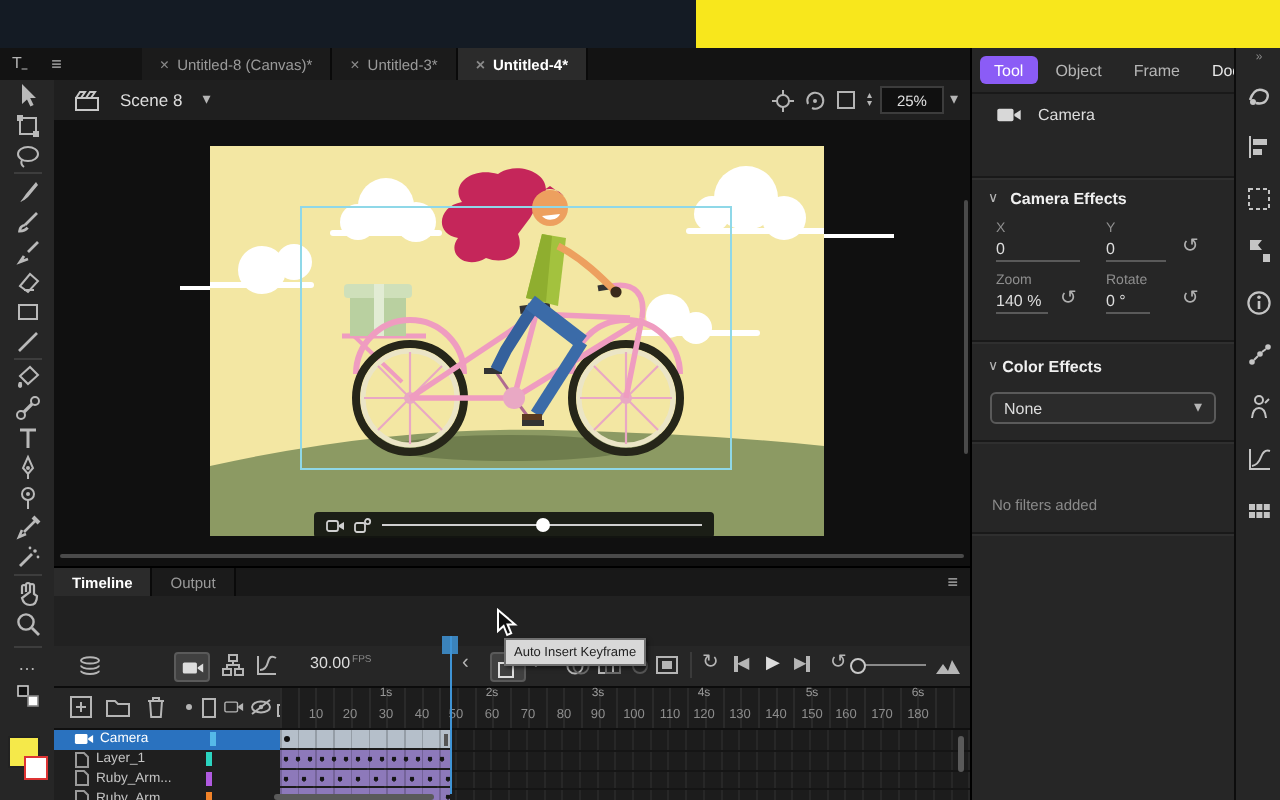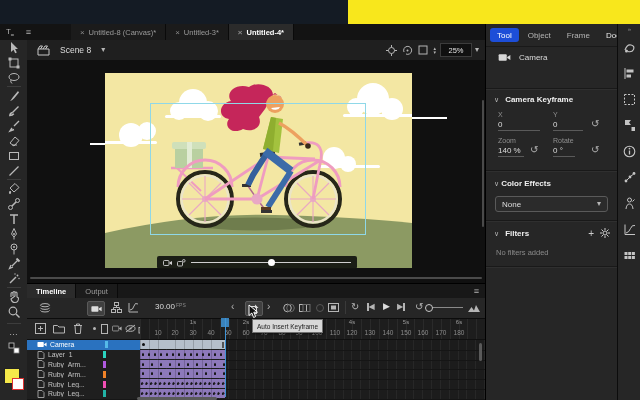--- a/index.html
+++ b/index.html
@@ -32,21 +32,21 @@
   .track-row{position:absolute;height:9.8px;border-bottom:1px solid #151515;width:100%;}
   .kf-span{position:absolute;left:0;top:0;height:8.8px;width:85px;
            background-image:repeating-linear-gradient(90deg,rgba(0,0,0,.18) 0 .8px,transparent .8px 8.85px);}
   .dots-6{background-image:radial-gradient(circle at 3px 4.5px,#151515 1.1px,transparent 1.3px),repeating-linear-gradient(90deg,rgba(0,0,0,.18) 0 .8px,transparent .8px 8.85px);background-size:6px 9.8px,auto;}
   .dots-9{background-image:radial-gradient(circle at 3px 4.5px,#151515 1.1px,transparent 1.3px),repeating-linear-gradient(90deg,rgba(0,0,0,.18) 0 .8px,transparent .8px 8.85px);background-size:9px 9.8px,auto;}
   .dots-4{background-image:radial-gradient(circle at 2px 4.5px,#151515 1.1px,transparent 1.3px),repeating-linear-gradient(90deg,rgba(0,0,0,.18) 0 .8px,transparent .8px 8.85px);background-size:4.5px 9.8px,auto;}
   .dockicon{width:23px;height:26px;display:flex;align-items:center;justify-content:center;}
   .toolslot{width:27px;height:15px;display:flex;align-items:center;justify-content:center;}
   .tooldiv{width:14px;height:1px;background:#3d3d3d;margin:1px auto;}
   .mode-tab{height:14px;padding:0 7px;display:flex;align-items:center;border-radius:3px;font-size:8px;color:#b5b5b5;}
-  .mode-tab.sel{background:#1d4ed8;color:#fff;}
+  .mode-tab.sel{background:#8b5cf6;color:#fff;}
 </style>
 </head>
 <body>
 
 <div class="app">
 
   <div class="abs" style="left:0;top:0;width:348px;height:24px;background:#141b24;"></div>
   <div class="abs" style="left:348px;top:0;width:292px;height:24px;background:#f8e71c;"></div>
 
   <div class="abs flex" style="left:0;top:24px;width:485px;height:16px;background:#131313;border-bottom:1px solid #000;">
@@ -337,21 +337,21 @@
       <div class="tab active" style="height:14px;font-size:7.5px;">
           <span>Timeline</span>
         </div>
       <div class="tab" style="height:14px;font-size:7.5px;">
           <span>Output</span>
         </div>
       <div style="flex:1;"></div>
       <span class="glyph" style="margin-right:6px;">≡</span>
     </div>
 
-    <div style="position:relative;height:20px;background:#262626;border-bottom:1px solid #0c0c0c;">
+    <div style="position:relative;height:20px;background:#262626;border-bottom:1px solid #0c0c0c;margin-top:25px;">
       <span class="abs" style="left:12px;top:5px;">
           <svg width="12" height="10" viewBox="0 0 12 10">
             <ellipse cx="6" cy="2.2" rx="4.5" ry="1.6" fill="none" stroke="#b5b5b5"></ellipse>
             <path d="M1.5 4.8 a4.5 1.6 0 0 0 9 0 M1.5 7.4 a4.5 1.6 0 0 0 9 0" fill="none" stroke="#b5b5b5"></path>
           </svg>
         </span>
       <span class="abs tl-iconbtn on" style="left:60px;top:3px;">
           <svg width="11" height="8" viewBox="0 0 14 10">
             <rect x="0.5" y="1.5" width="9" height="7" rx="1" fill="#ddd"></rect>
             <path d="M10 4.5 L13.5 2.2 v5.6 L10 5.5z" fill="#ddd"></path>
@@ -600,21 +600,21 @@
       <svg width="13" height="9" viewBox="0 0 14 10">
           <rect x="0.5" y="1.5" width="9" height="7" rx="1" fill="#d8d8d8"></rect>
           <path d="M10 4.5 L13.5 2.2 v5.6 L10 5.5z" fill="#d8d8d8"></path>
         </svg>
       <span style="font-size:8px;color:#ddd;">Camera</span>
     </div>
     <div class="panel-divider" style="top:64px;"></div>
 
     <div class="flex" style="position:absolute;top:68px;left:0;height:14px;padding-left:8px;gap:6px;">
       <span class="glyph" style="font-size:7px;">∨</span>
-      <span style="font-size:8px;color:#efefef;font-weight:bold;">Camera Keyframe</span>
+      <span style="font-size:8px;color:#efefef;font-weight:bold;">Camera Effects</span>
     </div>
     <span class="abs seclabel" style="left:12px;top:87px;">X</span>
     <span class="abs seclabel" style="left:67px;top:87px;">Y</span>
     <span class="abs underline-field" style="left:12px;top:96px;width:42px;">0</span>
     <span class="abs underline-field" style="left:67px;top:96px;width:30px;">0</span>
     <span class="abs reset-glyph" style="left:105px;top:95px;">↺</span>
     <span class="abs seclabel" style="left:12px;top:113px;">Zoom</span>
     <span class="abs seclabel" style="left:67px;top:113px;">Rotate</span>
     <span class="abs underline-field" style="left:12px;top:122px;width:26px;">140 %</span>
     <span class="abs reset-glyph" style="left:44px;top:121px;">↺</span>
@@ -625,34 +625,20 @@
     <div class="flex" style="position:absolute;top:152px;left:0;height:14px;padding-left:8px;gap:2px;">
       <span class="glyph" style="font-size:7px;">∨</span>
       <span style="font-size:8px;color:#efefef;font-weight:bold;">Color Effects</span>
     </div>
     <div class="abs flex" style="left:9px;top:172px;width:113px;height:16px;border:1px solid #5a5a5a;border-radius:3px;background:#2b2b2b;padding:0 6px;box-sizing:border-box;">
       <span style="font-size:8px;color:#ddd;flex:1;">None</span>
       <span class="glyph" style="font-size:8px;">▾</span>
     </div>
     <div class="panel-divider" style="top:196px;"></div>
 
-    <div class="flex" style="position:absolute;top:202px;left:0;width:100%;height:14px;padding-left:8px;gap:6px;box-sizing:border-box;">
-      <span class="glyph" style="font-size:7px;">∨</span>
-      <span style="font-size:8px;color:#efefef;font-weight:bold;">Filters</span>
-      <span style="flex:1;"></span>
-      <span style="font-size:10px;color:#ccc;">+</span>
-      <span style="margin-right:8px;">
-          <svg width="10" height="10" viewBox="0 0 10 10">
-            <circle cx="5" cy="5" r="2" fill="none" stroke="#ccc"></circle>
-            <g stroke="#ccc">
-              <path d="M5 0 V2 M5 8 V10 M0 5 H2 M8 5 H10 M1.5 1.5 L3 3 M7 7 L8.5 8.5 M8.5 1.5 L7 3 M3 7 L1.5 8.5"></path>
-            </g>
-          </svg>
-        </span>
-    </div>
     <span class="abs" style="left:10px;top:224px;font-size:7.5px;color:#8a8a8a;">No filters added</span>
     <div class="panel-divider" style="top:242px;"></div>
   </div>
 
   <div class="abs" style="left:617px;top:24px;width:23px;height:376px;background:#262626;border-left:1px solid #0c0c0c;">
     <div style="text-align:center;font-size:6px;color:#8a8a8a;padding:2px 0;">»</div>
     <div class="dockicon">
         <svg width="13" height="13" viewBox="0 0 13 13">
           <path d="M2 9 Q4 3 8 4 Q12 5 10.5 8.5 Q9 11.5 5 10.5" fill="none" stroke="#c4c4c4" stroke-width="1.2"></path>
           <circle cx="3.5" cy="10" r="1.5" fill="#c4c4c4"></circle>

